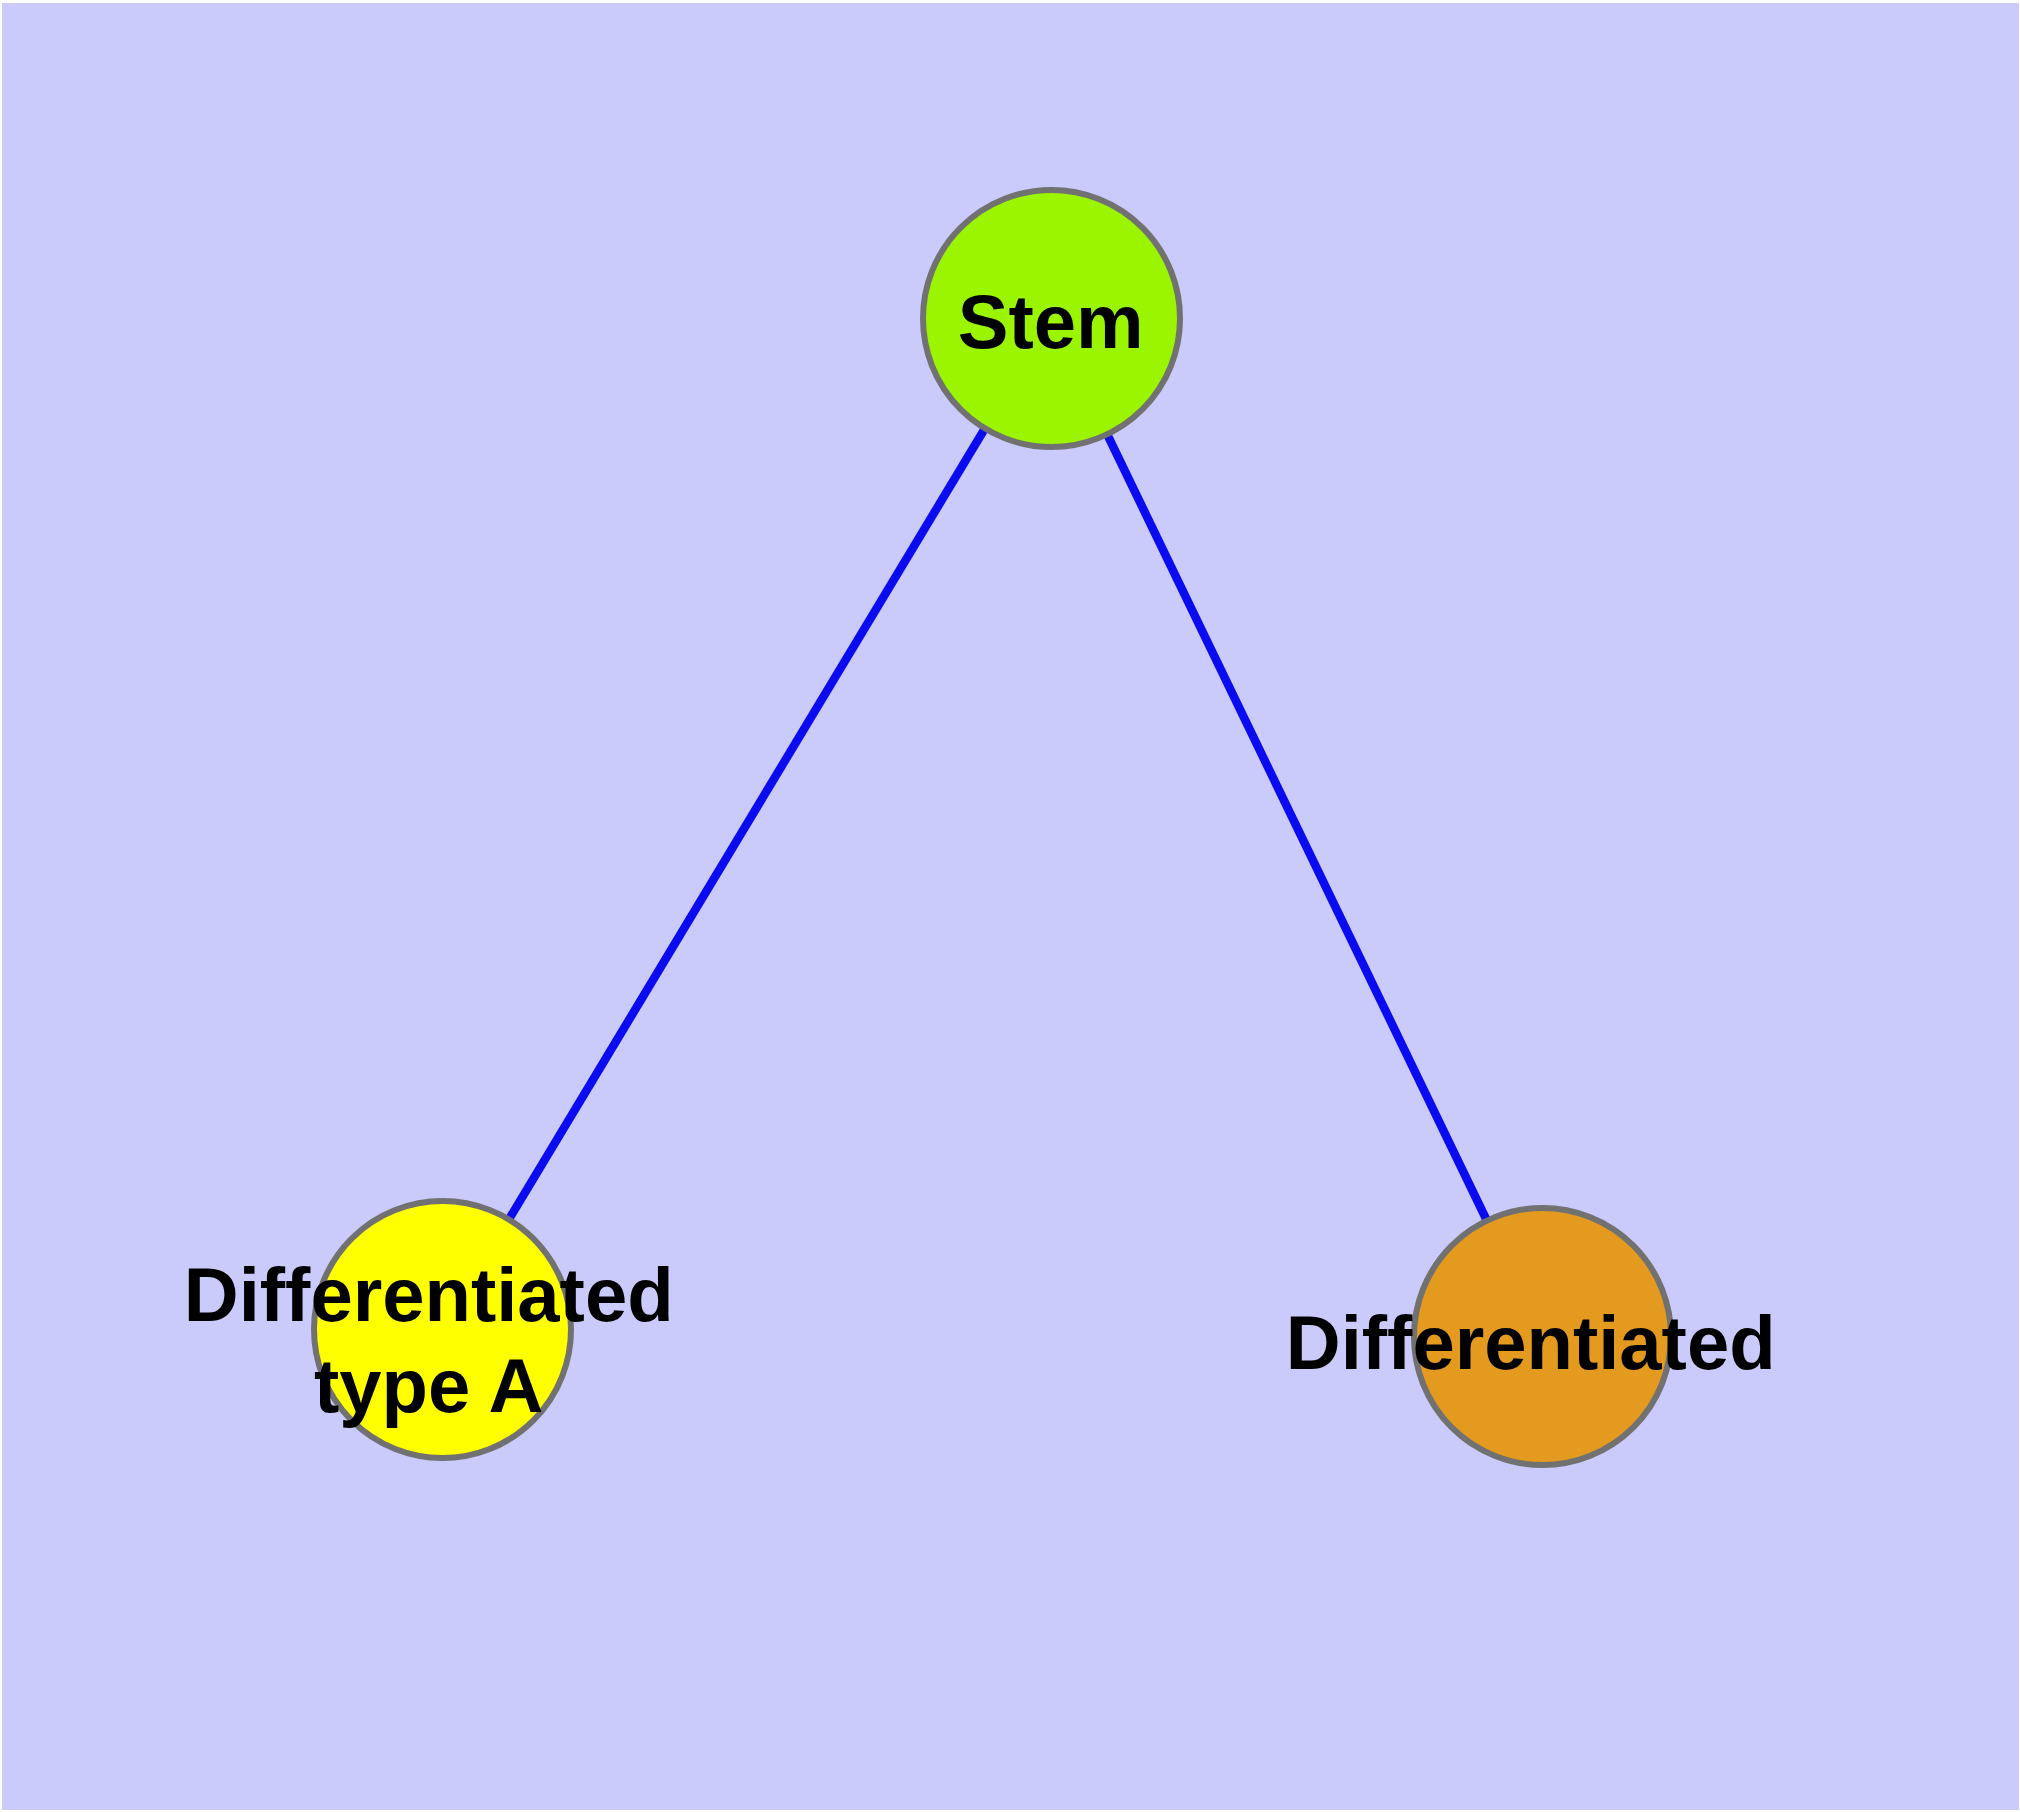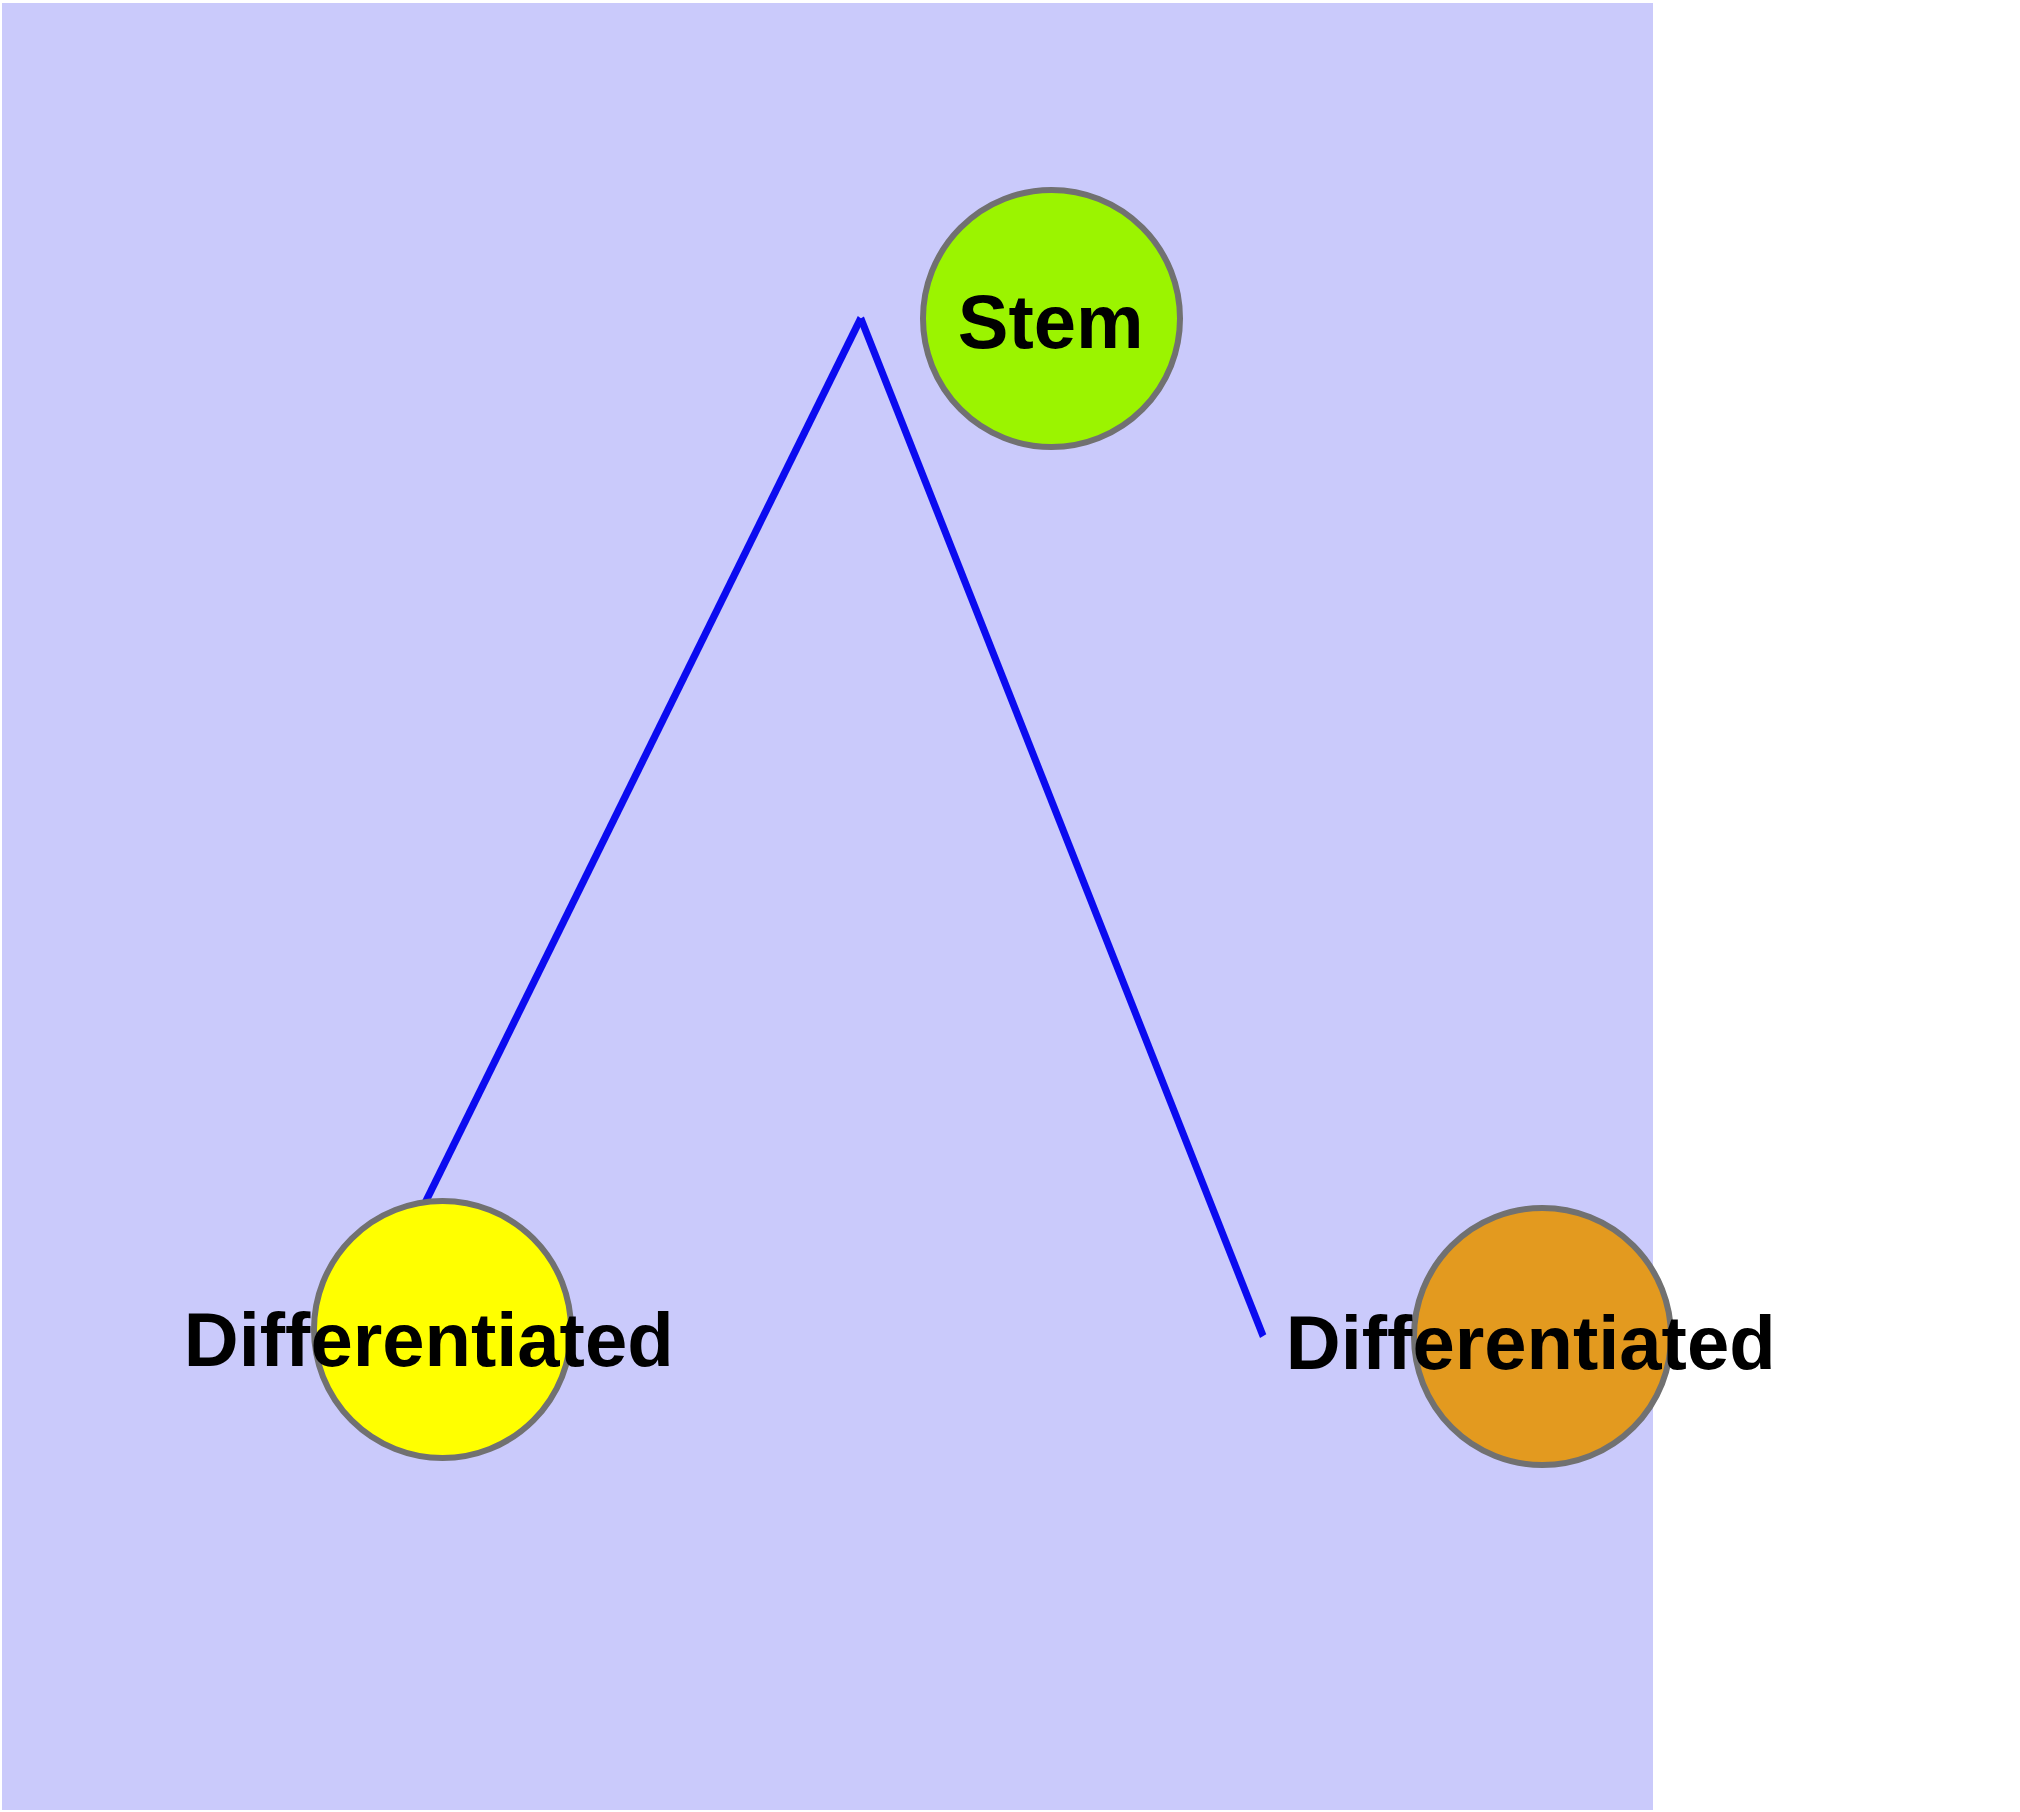--- a/index.html
+++ b/index.html
@@ -8,21 +8,21 @@
     background: #ffffff;
     width: 2021px;
     height: 1812px;
     overflow: hidden;
     font-family: "Liberation Sans", sans-serif;
   }
   .canvas {
     position: absolute;
     left: 1.7px;
     top: 2.5px;
-    width: 1651px;
+    width: 2017px;
     height: 1807px;
     text-decoration: underline;
   }
   .edges-layer {
     position: absolute;
     left: 0;
     top: 0;
     width: 100%;
     height: 100%;
     z-index: 1;
@@ -62,20 +62,21 @@
   <div class="graph-node" style="left: 918px; top: 184px; width: 263px; height: 263px; background: rgb(155, 244, 0); border-color: rgb(113, 113, 113);"></div>
   <div class="graph-node" style="left: 309px; top: 1195px; width: 263px; height: 263px; background: rgb(255, 255, 0); border-color: rgb(113, 113, 113);"></div>
   <div class="graph-node" style="left: 1409px; top: 1202px; width: 263px; height: 263px; background: rgb(227, 154, 31); border-color: rgb(113, 113, 113);"></div>
 
   <div class="node-label" style="left: 1049px; top: 319px; color: rgb(0, 0, 0);">
     <span class="line">Stem</span>
   </div>
 
   <div class="node-label" style="left: 427px; top: 1337px; color: rgb(0, 0, 0);">
     <span class="line">Differentiated</span>
+    <span class="line">type A</span>
   </div>
 
   <div class="node-label" style="left: 1529px; top: 1340px; color: rgb(0, 0, 0);">
     <span class="line">Differentiated</span>
   </div>
 
 </div>
 
 
 </body></html>

